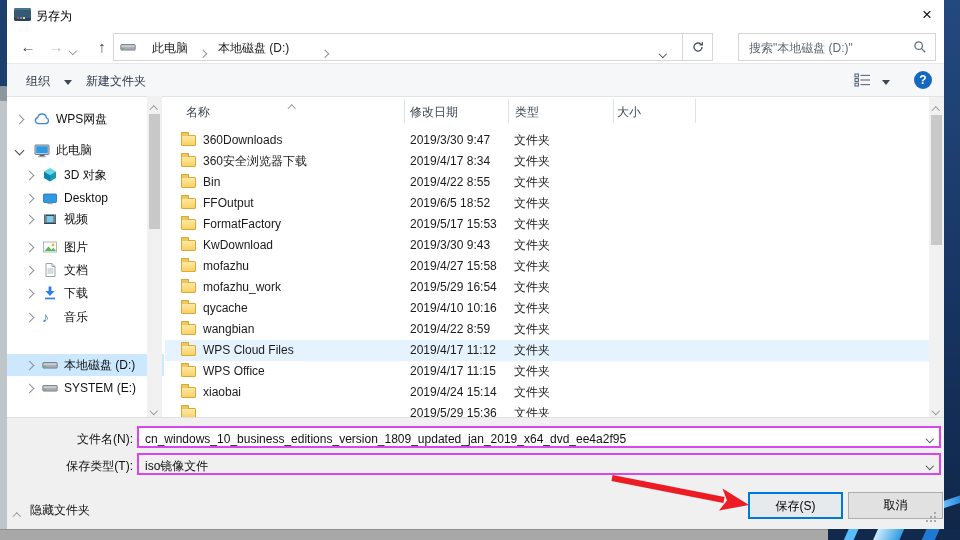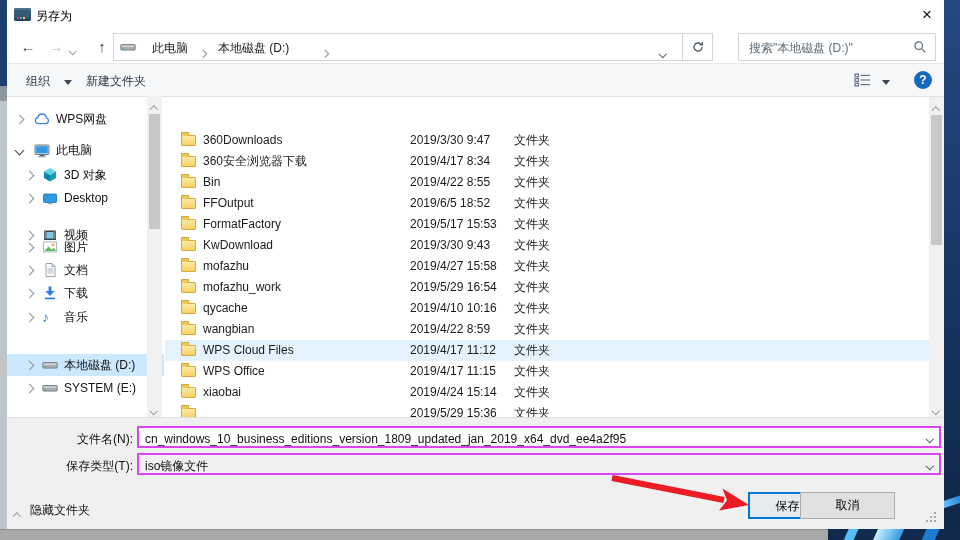--- a/index.html
+++ b/index.html
@@ -116,21 +116,21 @@
   .combo .chv{position:absolute;right:7px;top:8px;}
   .cb1{left:137px;top:426px;width:804px;}
   .cb1 input{position:absolute;left:4px;top:2px;width:770px;height:16px;border:none;outline:none;
         font-family:inherit;font-size:12px;color:#111;background:transparent;}
   .cb2{left:137px;top:453px;width:804px;background:#f0f0f0;text-align:center;}
   .cb2 .val{position:absolute;left:6px;top:3px;color:#111;}
   .hidefold-chv{left:14px;top:508px;}
   .hidefold-lbl{left:30px;top:502px;color:#111;}
   .btn{top:492px;width:95px;height:27px;text-align:center;line-height:25px;box-sizing:border-box;cursor:pointer;color:#000;}
   .btn-save{left:748px;background:#e7eaed;border:2px solid #0078d7;}
-  .btn-cancel{left:800px;background:#e1e1e1;border:1px solid #adadad;}
+  .btn-cancel{left:848px;background:#e1e1e1;border:1px solid #adadad;}
   .grip{left:926px;top:512px;width:2px;height:2px;background:transparent;
         box-shadow:8px 0 #a9a9a9,8px 4px #a9a9a9,4px 4px #a9a9a9,8px 8px #a9a9a9,4px 8px #a9a9a9,0 8px #a9a9a9;}
 
   .annot{left:0;top:0;pointer-events:none;z-index:50;}
 </style>
 </head>
 <body>
 
 <div class="stage">
 
@@ -232,21 +232,21 @@
     <span class="lbl">3D 对象</span>
   </div>
   <div class="abs side-item lvl1" style="top:187px">
     <span class="chv r"></span>
     <svg width="16" height="16" viewBox="0 0 16 16">
         <rect x="1.5" y="4" width="13" height="8.5" rx="1" fill="#2f9ae3" stroke="#1c6fb4" stroke-width="0.8"></rect>
         <rect x="5.5" y="12.8" width="5" height="1.4" fill="#9aa6b2"></rect>
       </svg>
     <span class="lbl">Desktop</span>
   </div>
-  <div class="abs side-item lvl1" style="top:224px">
+  <div class="abs side-item lvl1" style="top:208px">
     <span class="chv r"></span>
     <svg width="16" height="16" viewBox="0 0 16 16">
         <rect x="2" y="3.5" width="12" height="9.5" fill="#39414d"></rect>
         <rect x="4.4" y="5" width="7.2" height="6.5" fill="#7ecbe8"></rect>
         <g fill="#e8eef2">
           <rect x="2.6" y="4.4" width="1.1" height="1.1"></rect>
           <rect x="2.6" y="6.4" width="1.1" height="1.1"></rect>
           <rect x="2.6" y="8.4" width="1.1" height="1.1"></rect>
           <rect x="2.6" y="10.4" width="1.1" height="1.1"></rect>
           <rect x="12.3" y="4.4" width="1.1" height="1.1"></rect>
@@ -310,20 +310,31 @@
       </svg>
     <span class="lbl">SYSTEM (E:)</span>
   </div>
 
   <div class="abs sbar sb-side">
     <span class="sb-arrow" style="top:5px"><span class="chv u sm"></span></span>
     <div class="sb-thumb" style="top:18px;height:115px"></div>
     <span class="sb-arrow" style="top:306px"><span class="chv d sm"></span></span>
   </div>
 
+  <div class="abs lhead">
+    <span class="sortcaret"><span class="chv u sm"></span></span>
+    <span class="h" style="left:21px">名称</span>
+    <span class="h" style="left:245px">修改日期</span>
+    <span class="h" style="left:350px">类型</span>
+    <span class="h" style="left:452px">大小</span>
+    <span class="dv" style="left:239px"></span>
+      <span class="dv" style="left:343px"></span>
+    <span class="dv" style="left:448px"></span>
+      <span class="dv" style="left:530px"></span>
+  </div>
 
   <div class="abs rows">
     <div class="row">
         <span class="folder"></span>
         <span class="c-name">360Downloads</span>
         <span class="c-date">2019/3/30 9:47</span>
         <span class="c-type">文件夹</span>
       </div>
     <div class="row">
         <span class="folder"></span>

